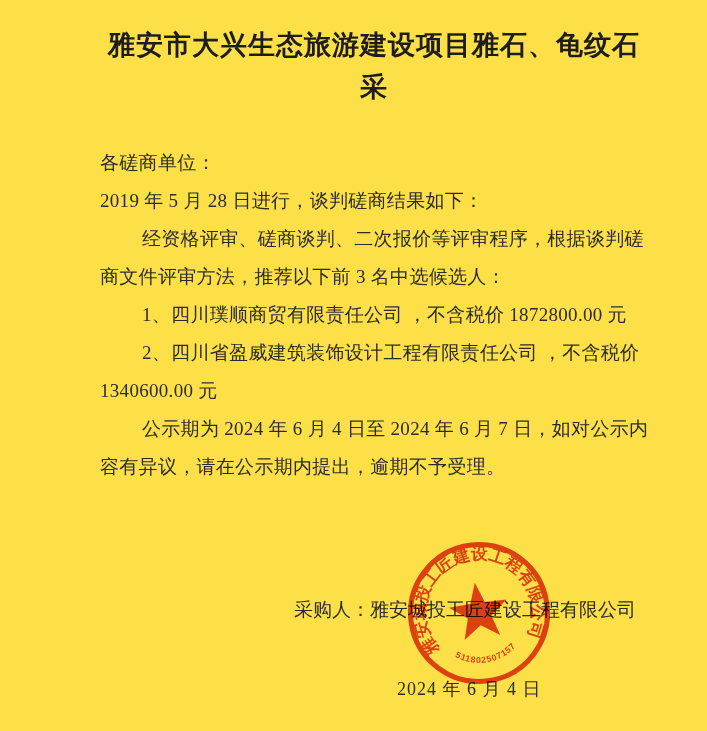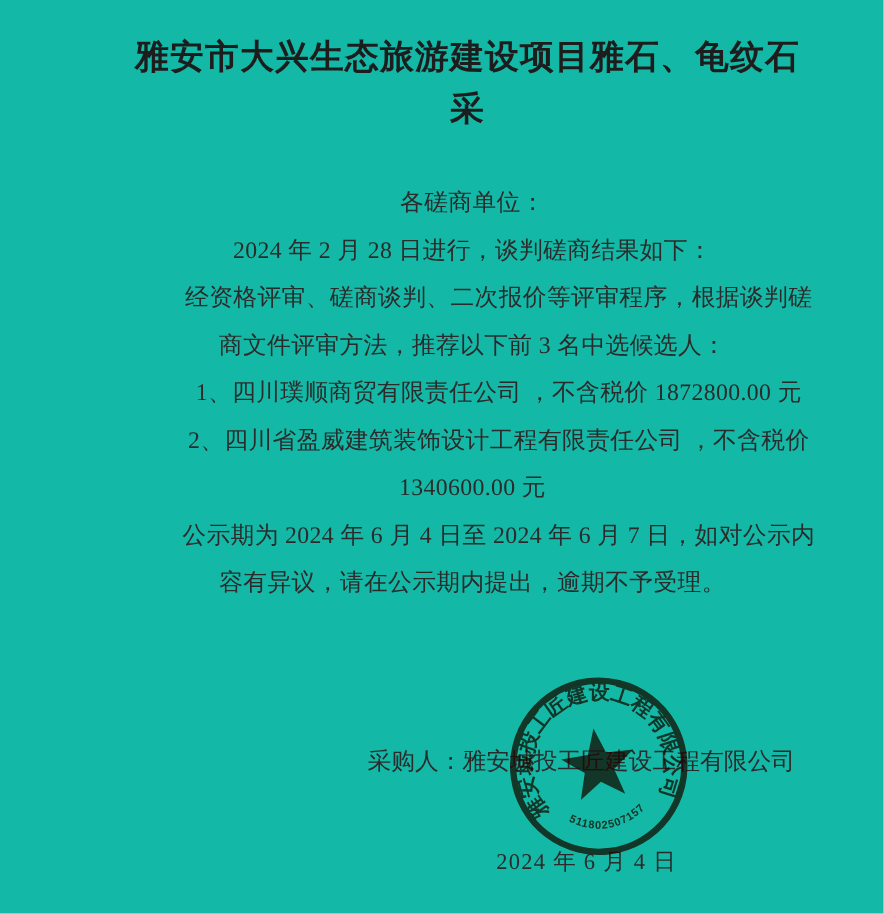--- a/index.html
+++ b/index.html
@@ -1,20 +1,20 @@
 <!DOCTYPE html>
 <html style="--seal-color: #dc3a2a;"><head>
 <meta charset="utf-8">
 <style>
   html, body { margin: 0; padding: 0; background: #ffffff; }
   .page {
     position: relative;
     width: 707px;
     height: 731px;
-    background: #14b8a6;
+    background: #fde047;
     overflow: hidden;
     font-family: "Liberation Serif", serif;
     color: #2b2b2b;
   }
   .title {
     position: absolute;
     left: 100px;
     top: 24px;
     width: 548px;
     text-align: center;
@@ -27,21 +27,20 @@
   }
   .body-text {
     position: absolute;
     left: 100px;
     top: 144px;
     width: 556px;
     font-size: 19px;
     line-height: 38px;
     letter-spacing: 0.3px;
     color: #2b2b2b;
-    text-align: center;
   }
   .body-line { white-space: nowrap; }
   .body-line.indent { padding-left: 42px; }
   .purchaser-line {
     position: absolute;
     left: 294px;
     top: 597px;
     font-size: 19px;
     line-height: 26px;
     white-space: nowrap;
@@ -89,21 +88,21 @@
 
 <div class="page">
 
   <div class="title">
     <div>雅安市大兴生态旅游建设项目雅石、龟纹石采</div>
   </div>
 
   <div class="body-text">
     <div>
         <div class="body-line">各磋商单位：</div>
-        <div class="body-line">2024 年 2 月 28 日进行，谈判磋商结果如下：</div>
+        <div class="body-line">2019 年 5 月 28 日进行，谈判磋商结果如下：</div>
         <div class="body-line indent">经资格评审、磋商谈判、二次报价等评审程序，根据谈判磋</div>
         <div class="body-line">商文件评审方法，推荐以下前 3 名中选候选人：</div>
         <div class="body-line indent">1、四川璞顺商贸有限责任公司 ，不含税价 1872800.00 元</div>
         <div class="body-line indent">2、四川省盈威建筑装饰设计工程有限责任公司 ，不含税价</div>
         <div class="body-line">1340600.00 元</div>
         <div class="body-line indent">公示期为 2024 年 6 月 4 日至 2024 年 6 月 7 日，如对公示内</div>
         <div class="body-line">容有异议，请在公示期内提出，逾期不予受理。</div>
       </div>
   </div>
 

